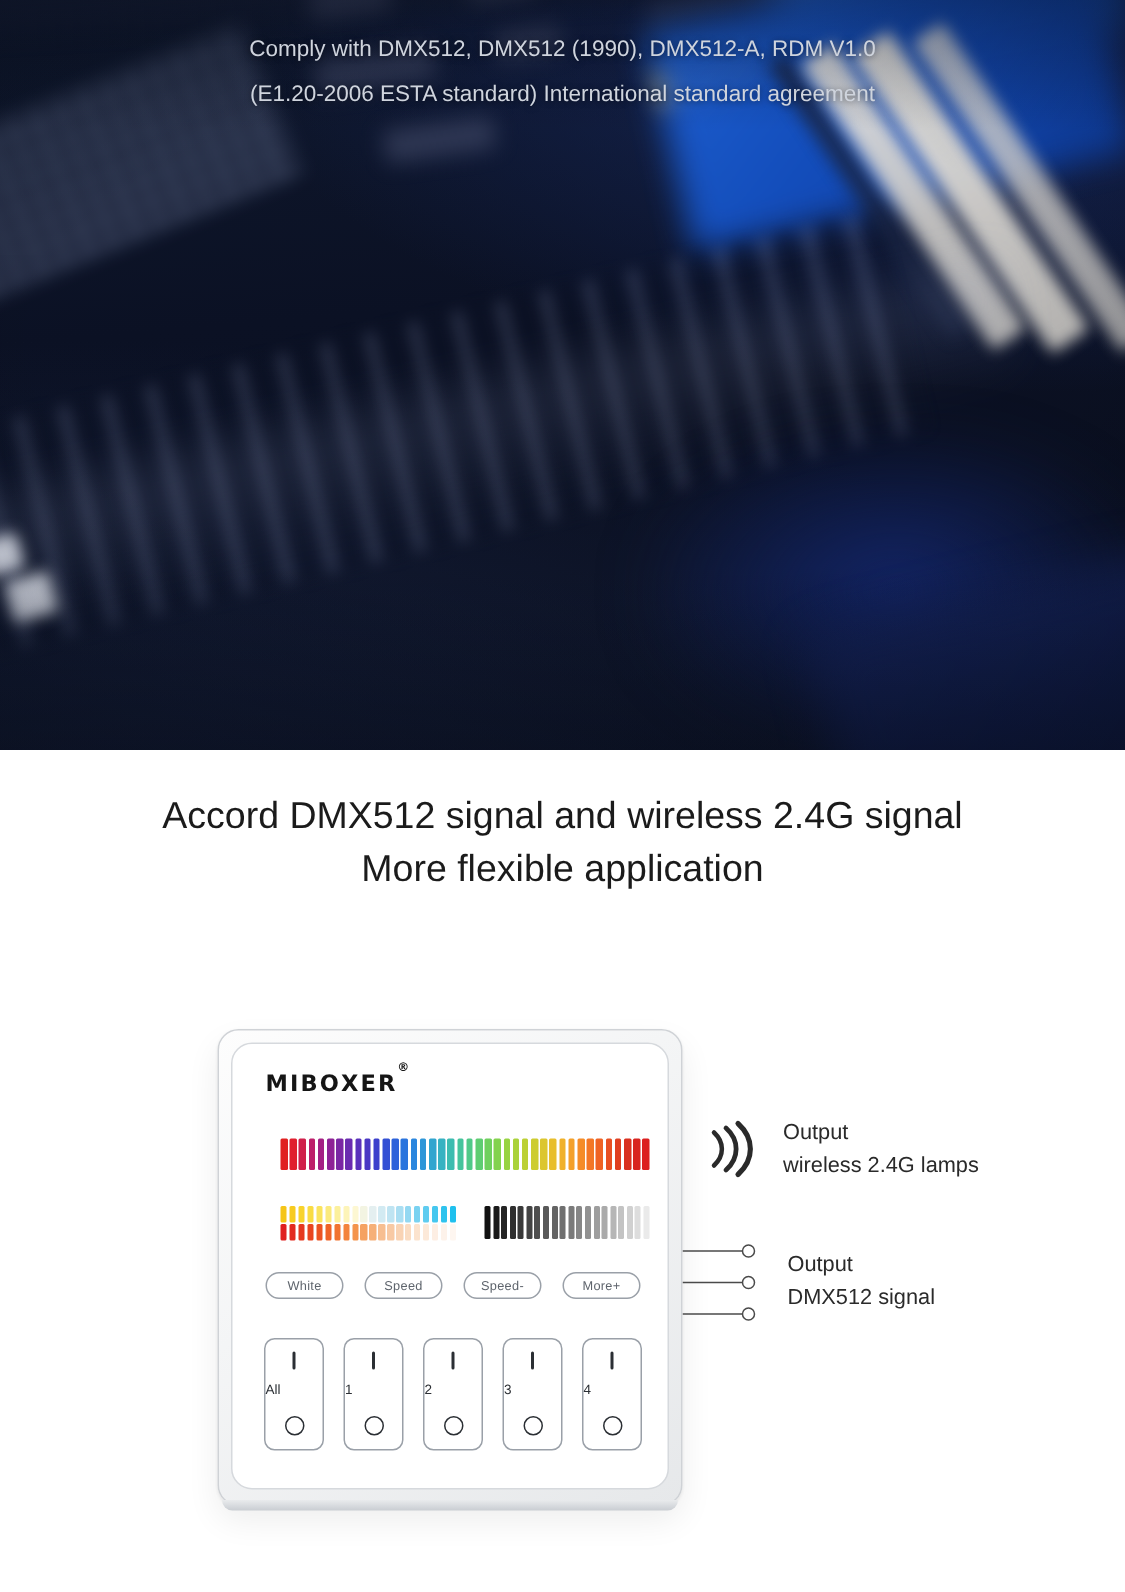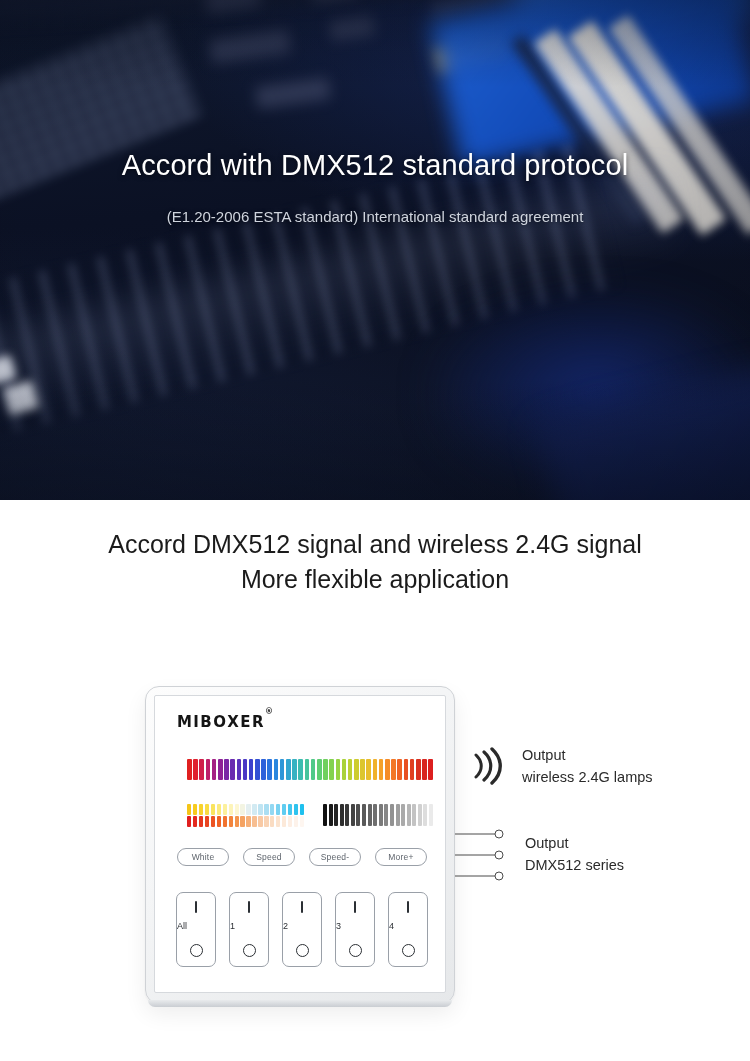--- a/index.html
+++ b/index.html
@@ -147,21 +147,21 @@
     border:1px solid #cfd2d6;
     box-shadow:0 1px 2px rgba(0,0,0,.06), 0 10px 22px rgba(0,0,0,.07);
   }
   .panel-bezel:after{
     content:""; position:absolute; left:2px; right:2px; bottom:-4px; height:7px;
     border-radius:0 0 14px 14px;
     background:linear-gradient(180deg,#e9ebed,#c9cdd2);
   }
   .panel-face{
     position:absolute; left:8px; top:8px; right:8px; bottom:10px;
-    border-radius:2px; background:#fff; border:1px solid #d6d9dd;
+    border-radius:14px; background:#fff; border:1px solid #d6d9dd;
     box-shadow:inset 0 1px 0 #fff;
   }
 
   .brand{
     position:absolute; left:22px; top:17px;
     font-size:15px; font-weight:700; letter-spacing:1.4px; color:#151515;
     font-family:"DejaVu Sans", sans-serif;
   }
   .brand .xo{ position:relative; display:inline-block; }
   .brand sup{ font-size:8px; top:-7px; position:relative; letter-spacing:0; }
@@ -260,23 +260,23 @@
 
     <div class="white-dot wd1"></div>
     <div class="white-dot wd2"></div>
     <div class="blue-glow-br"></div>
     <div class="blue-wedge"></div>
     <div class="vignette"></div>
   </div>
 
   <div class="hero-text">
     <h1 class="hero-h1">
-      <span class="ln1">Accord with DMX512 standard protocol</span>
     </h1>
     <p class="hero-sub">
+      <span>Comply with DMX512, DMX512 (1990), DMX512-A, RDM V1.0</span>
       <span>(E1.20-2006 ESTA standard) International standard agreement</span>
     </p>
   </div>
 </section>
 
 <section class="lower">
   <div class="lower-head">
     <h2 class="lower-h1">
       <span>Accord DMX512 signal and wireless 2.4G signal</span>
       <span>More flexible application</span>
@@ -468,17 +468,17 @@
           <line x1="0" y1="29" x2="40" y2="29"></line>
           <line x1="0" y1="50" x2="40" y2="50"></line>
           <circle cx="44" cy="8" r="4" fill="#fff"></circle>
           <circle cx="44" cy="29" r="4" fill="#fff"></circle>
           <circle cx="44" cy="50" r="4" fill="#fff"></circle>
         </g>
       </svg>
     </span>
     <span class="dtext">
       <span>Output</span>
-      <span>DMX512 series</span>
+      <span>DMX512 signal</span>
     </span>
   </div>
 
 </div>
 
 </body></html>

